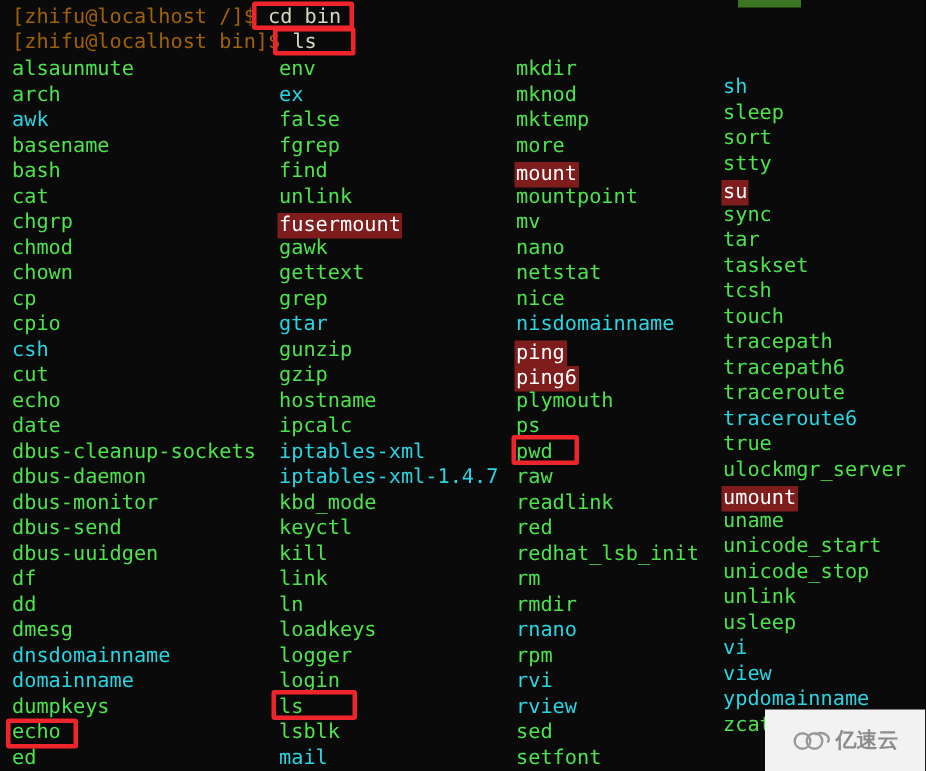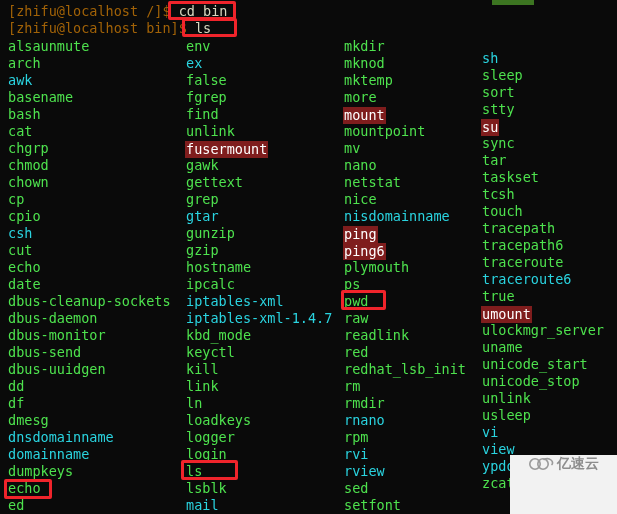--- a/index.html
+++ b/index.html
@@ -82,23 +82,24 @@
     border: 3px solid #f0242b;
     border-radius: 2px;
     box-sizing: border-box;
     pointer-events: none;
   }
   .watermark {
     position: absolute;
     right: 0px;
     bottom: 0px;
     width: 107px;
-    height: 59px;
+    height: 41px;
     background: #f2f2f2;
     display: flex;
+    align-items: center;
     justify-content: center;
     gap: 3px;
   }
   .wm-logo {
     color: #9a9a9a;
   }
   .wm-text {
     color: #8d8d8d;
     font-family: "DejaVu Sans", "Liberation Sans", sans-serif;
     font-size: 14px;
@@ -173,24 +174,24 @@
         <div class="entry-wrap">
           <span class="entry green">dbus-monitor</span>
         </div>
         <div class="entry-wrap">
           <span class="entry green">dbus-send</span>
         </div>
         <div class="entry-wrap">
           <span class="entry green">dbus-uuidgen</span>
         </div>
         <div class="entry-wrap">
+          <span class="entry green">df</span>
+        </div>
+        <div class="entry-wrap">
           <span class="entry green">dd</span>
-        </div>
-        <div class="entry-wrap">
-          <span class="entry green">df</span>
         </div>
         <div class="entry-wrap">
           <span class="entry green">dmesg</span>
         </div>
         <div class="entry-wrap">
           <span class="entry cyan">dnsdomainname</span>
         </div>
         <div class="entry-wrap">
           <span class="entry cyan">domainname</span>
         </div>
@@ -405,24 +406,24 @@
         </div>
         <div class="entry-wrap">
           <span class="entry green">traceroute</span>
         </div>
         <div class="entry-wrap">
           <span class="entry cyan">traceroute6</span>
         </div>
         <div class="entry-wrap">
           <span class="entry green">true</span>
         </div>
+        <div class="entry-wrap">
+          <span class="entry green">ulockmgr_server</span>
+        </div>
         <div class="entry-wrap"><span class="entry setuid">umount</span></div>
-        <div class="entry-wrap">
-          <span class="entry green">ulockmgr_server</span>
-        </div>
         <div class="entry-wrap">
           <span class="entry green">uname</span>
         </div>
         <div class="entry-wrap">
           <span class="entry green">unicode_start</span>
         </div>
         <div class="entry-wrap">
           <span class="entry green">unicode_stop</span>
         </div>
         <div class="entry-wrap">

